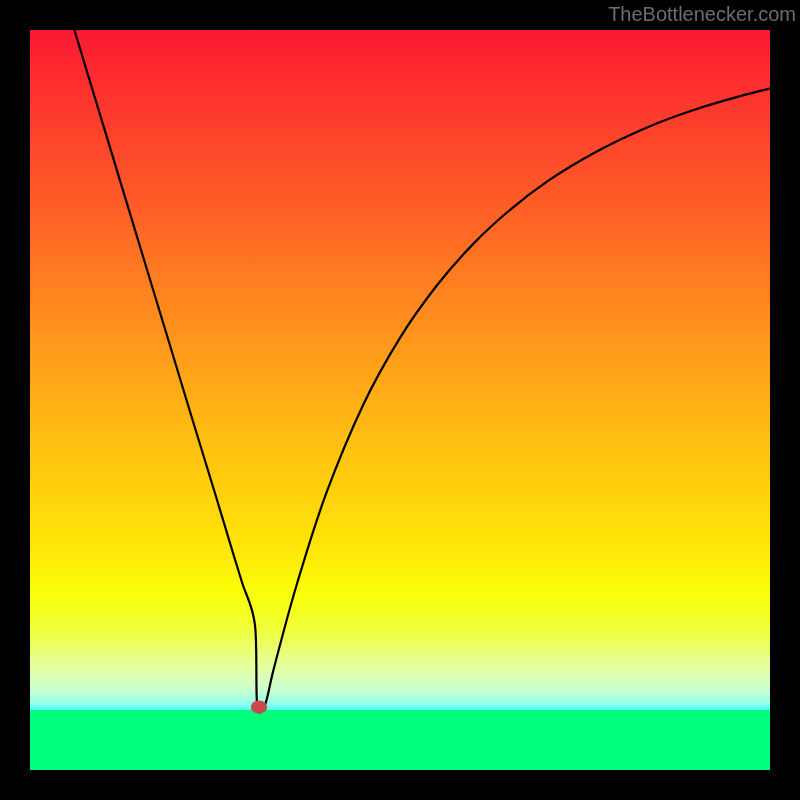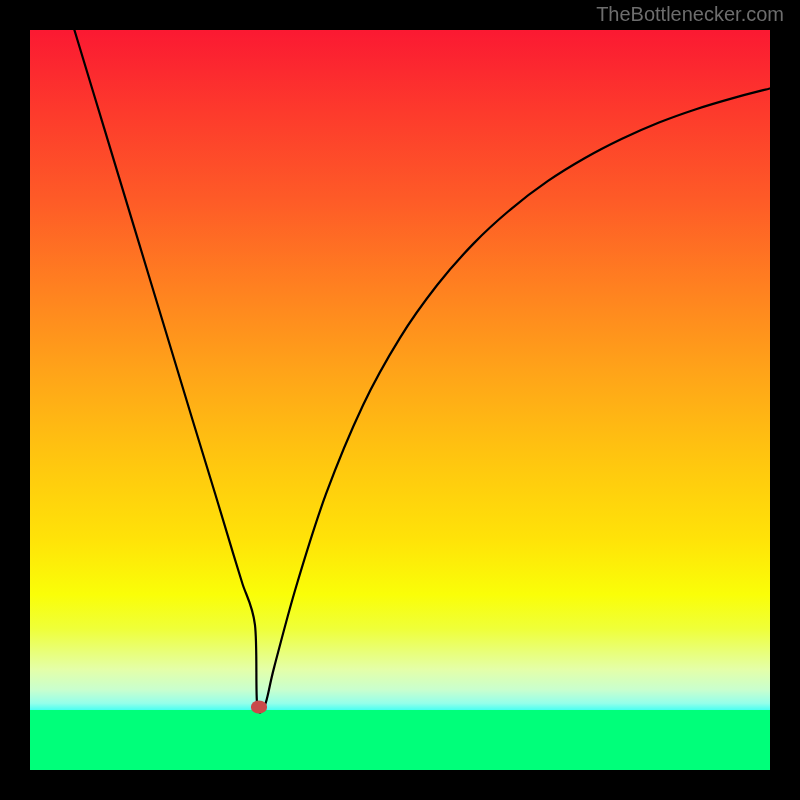--- a/index.html
+++ b/index.html
@@ -64,21 +64,21 @@
     position: absolute;
     width: 16px;
     height: 13px;
     border-radius: 50% / 45%;
     background: #c94a4a;
     transform: translate(-50%, -50%);
   }
   .watermark {
     position: absolute;
     top: 3px;
-    right: 16px;
+    right: 4px;
     color: #6d6d6d;
     font-size: 20px;
     letter-spacing: 0px;
   }
 </style>
 </head>
 <body>
 
 <div class="watermark">TheBottlenecker.com</div>
 

